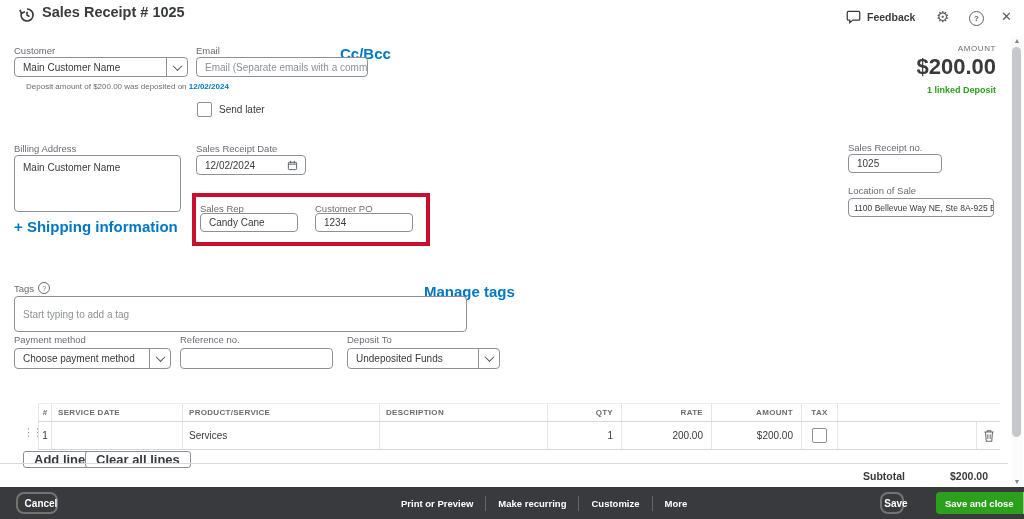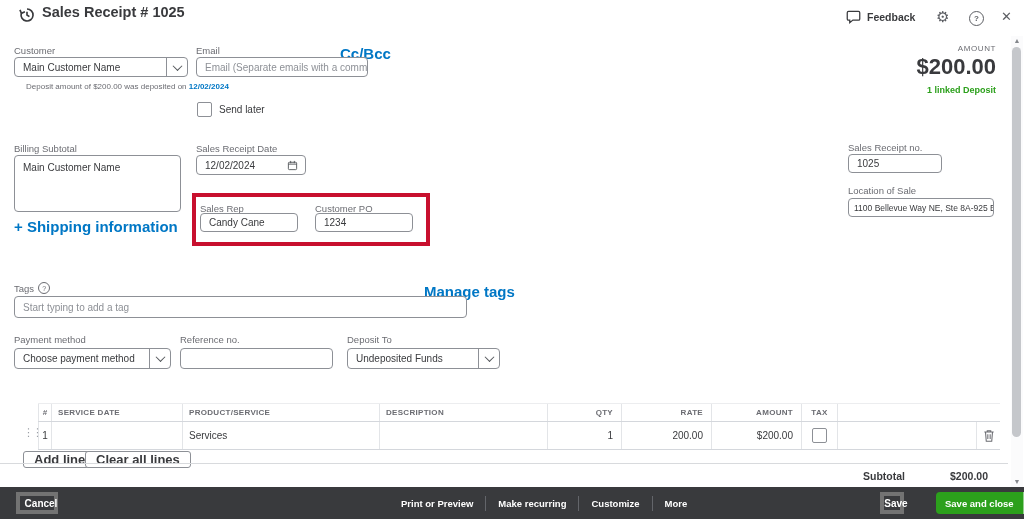--- a/index.html
+++ b/index.html
@@ -32,21 +32,21 @@
   .tc.first{border-left:1px solid #e3e5e8;}
   .th{font-size:8px;font-weight:bold;color:#6b6c72;letter-spacing:.3px;}
   .td{font-size:10px;color:#393a3d;}
   .padl{padding-left:6px;}
   .ar{justify-content:flex-end;padding-right:8px;text-align:center;}
   .ac{justify-content:center;}
   .smallbtn{position:absolute;height:15px;border:1px solid #8d9096;border-radius:3px;background:#fff;
             font-size:13px;font-weight:bold;color:#393a3d;display:flex;align-items:center;padding:0 10px;}
   
   #footer{position:absolute;left:0;bottom:0;width:1024px;height:32px;background:#393a3d;}
-  .fbtn{position:absolute;height:22px;top:5px;border:4px solid #737373;border-radius:0;color:#fff;
+  .fbtn{position:absolute;height:22px;top:5px;border:2px solid #737373;border-radius:8px;color:#fff;
         font-size:10px;font-weight:bold;display:flex;align-items:center;justify-content:center;background:transparent;box-sizing:border-box;padding-left:8px;}
   .fmenu{position:absolute;left:389px;top:0;height:32px;display:flex;align-items:center;}
   .fmenu .item{color:#fff;font-size:9.5px;font-weight:bold;padding:0 12px;white-space:nowrap;}
   .fmenu .div{width:1px;height:15px;background:#63656a;}
   #save-close{position:absolute;left:936px;top:5px;height:22px;background:#2ca01c;border-radius:4px;
               display:flex;align-items:stretch;color:#fff;}
   #save-close .main{display:flex;align-items:center;padding:0 9px;font-size:9.5px;font-weight:bold;white-space:nowrap;}
   #save-close .drop{width:17px;display:flex;align-items:center;justify-content:center;border-left:1px solid rgba(255,255,255,.5);}
   
   #red-box{position:absolute;left:192px;top:193px;width:230px;height:45px;border:4px solid #c8102e;z-index:9;}
@@ -100,21 +100,21 @@
   <div class="field" style="left:196px;top:57px;width:172px;height:20px;">
     <span class="placeholder">Email (Separate emails with a comma)</span>
   </div>
   <div class="checkbox" style="left:197px;top:102px;cursor:pointer;"></div>
   <div class="abs" style="left:219px;top:104px;font-size:10px;">Send later</div>
 
   <div class="abs" style="right:28px;top:44px;font-size:8px;letter-spacing:.6px;color:#6b6c72;">AMOUNT</div>
   <div class="abs bold" style="right:28px;top:54px;font-size:22px;">$200.00</div>
   <div class="abs bold" style="right:28px;top:85px;font-size:9px;color:#2ca01c;cursor:pointer;">1 linked Deposit</div>
 
-  <div class="lbl" style="left:14px;top:143px;">Billing Subtotal</div>
+  <div class="lbl" style="left:14px;top:143px;">Billing Address</div>
   <div class="field" style="left:14px;top:155px;width:167px;height:57px;align-items:flex-start;padding:6px 8px;">
     <span>Main Customer Name</span>
   </div>
   <div class="abs link bold" style="left:14px;top:218px;cursor:pointer;">+ Shipping information</div>
 
   <div class="lbl" style="left:196px;top:143px;">Sales Receipt Date</div>
   <div class="field" style="left:196px;top:155px;width:110px;height:20px;">
     <span>12/02/2024</span>
     <span style="position:absolute;right:7px;top:4px;">
       <svg width="11" height="11" viewBox="0 0 24 24">
@@ -141,21 +141,21 @@
   <div class="lbl" style="left:848px;top:185px;">Location of Sale</div>
   <div class="field" style="left:848px;top:198px;width:146px;height:19px;font-size:8.5px;padding:0 5px;">
     <span>1100 Bellevue Way NE, Ste 8A-925 B</span>
   </div>
 
   <div class="abs" style="left:14px;top:282px;display:flex;align-items:center;">
     <span class="lbl" style="position:static;">Tags</span>
     <span class="qcircle">?</span>
   </div>
   <div class="abs link bold" style="left:424px;top:283px;cursor:pointer;">Manage tags</div>
-  <div class="field" style="left:14px;top:296px;width:453px;height:22px;">
+  <div class="field" style="left:14px;top:296px;width:453px;height:36px;">
     <span class="placeholder">Start typing to add a tag</span>
   </div>
 
   <div class="lbl" style="left:14px;top:334px;">Payment method</div>
   <div class="field" style="left:14px;top:348px;width:157px;height:21px;cursor:pointer;">
     <span>Choose payment method</span>
     <span class="selseg">
         <span class="chev"></span>
       </span>
   </div>

